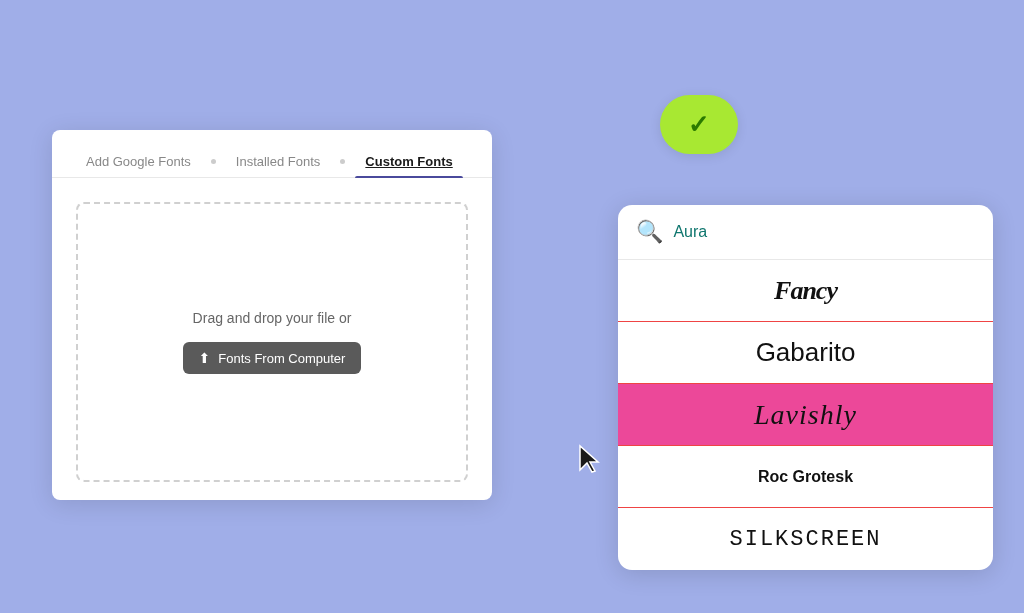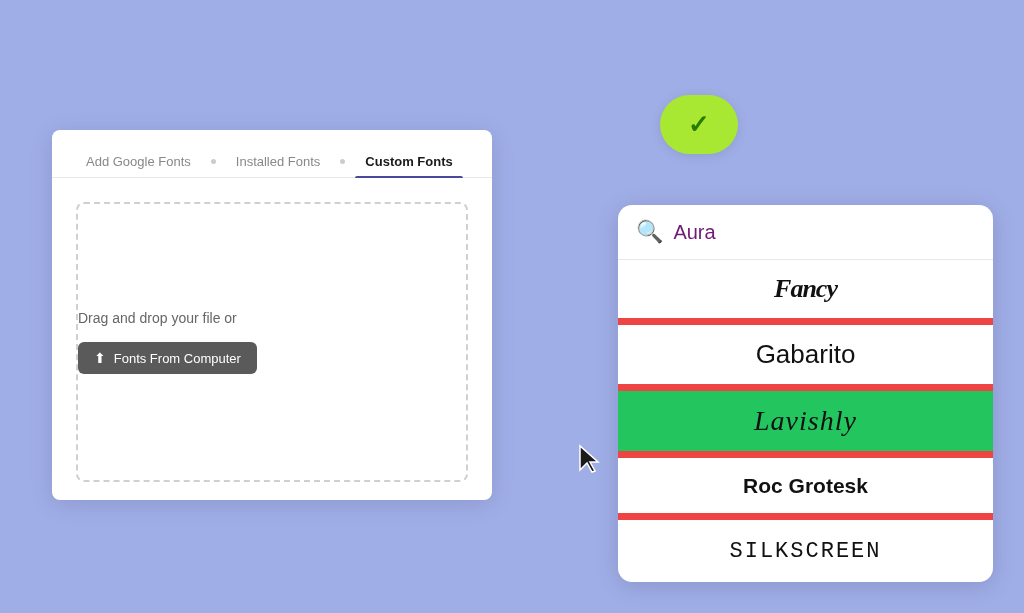--- a/index.html
+++ b/index.html
@@ -39,20 +39,21 @@
       color: #888;
       padding: 8px 10px;
       cursor: pointer;
       position: relative;
       white-space: nowrap;
     }
 
     .tab.active {
       color: #1a1a1a;
       font-weight: 600;
+      text-decoration: underline;
     }
 
     .tab.active::after {
       content: '';
       position: absolute;
       bottom: -1px;
       left: 0;
       right: 0;
       height: 2px;
       background: #4a4a9c;
@@ -69,21 +70,21 @@
       vertical-align: middle;
     }
 
     .upload-area {
       margin: 24px;
       border: 2px dashed #d0d0d0;
       border-radius: 8px;
       height: 280px;
       display: flex;
       flex-direction: column;
-      align-items: flex-start;
+      align-items: center;
       justify-content: center;
       gap: 16px;
     }
 
     .drag-drop-text {
       font-size: 14px;
       color: #666;
     }
 
     .upload-btn {
@@ -147,42 +148,42 @@
     }
 
     .search-icon-wrap {
       font-size: 22px;
       color: #333;
     }
 
     .search-input {
       border: none;
       outline: none;
-      font-size: 20px;
-      color: #701a75;
+      font-size: 16px;
+      color: #0f766e;
       font-family: -apple-system, BlinkMacSystemFont, sans-serif;
       flex: 1;
     }
 
     .font-item {
       padding: 14px 18px;
-      border-bottom: 7px solid #ef4444;
+      border-bottom: 1px solid #ef4444;
       display: flex;
       align-items: center;
       justify-content: center;
       cursor: pointer;
       min-height: 62px;
     }
 
     .font-item:last-child {
       border-bottom: none;
     }
 
     .font-item.selected {
-      background: #22c55e;
+      background: #ec4899;
     }
 
     .font-name-fancy {
       font-family: 'Georgia', cursive;
       font-size: 26px;
       font-weight: 900;
       color: #111;
       font-style: italic;
       letter-spacing: -1px;
     }
@@ -198,21 +199,21 @@
       font-family: 'Georgia', cursive;
       font-size: 28px;
       font-weight: 400;
       color: #111;
       font-style: italic;
       letter-spacing: 1px;
     }
 
     .font-name-roc {
       font-family: 'Arial', sans-serif;
-      font-size: 21px;
+      font-size: 16px;
       font-weight: 600;
       color: #111;
     }
 
     .font-name-silkscreen {
       font-family: 'Courier New', monospace;
       font-size: 22px;
       font-weight: 400;
       color: #111;
       letter-spacing: 2px;

